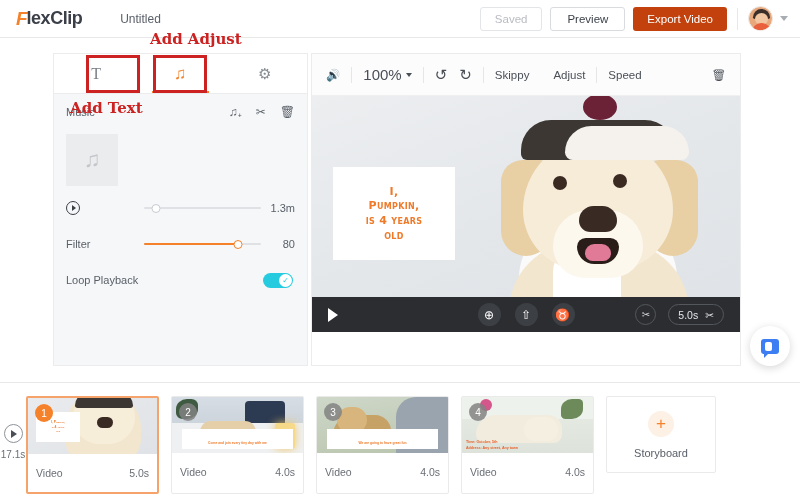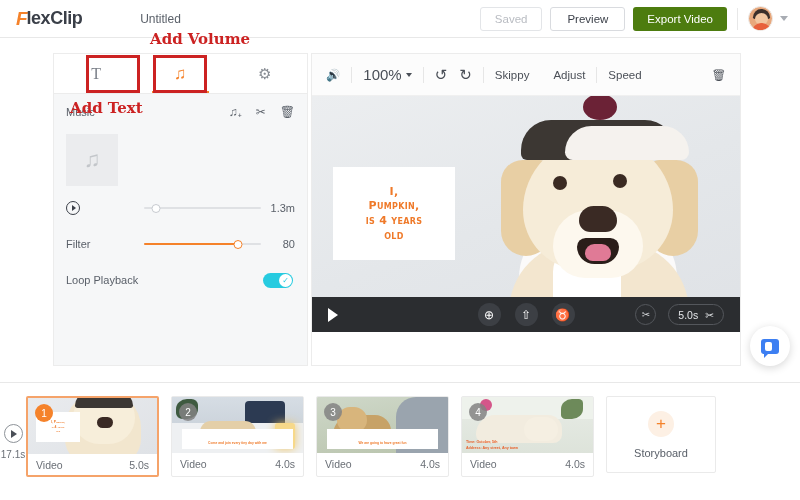--- a/index.html
+++ b/index.html
@@ -16,34 +16,34 @@
     position: absolute; left:0; top:0; width:800px; height:38px;
     background:#fff; border-bottom:1px solid #e8e8e8;
     display:flex; align-items:center;
   }
   .logo-wrap { display:flex; align-items:center; margin-left:16px; }
   .logo-f {
     font-size:19px; font-weight:bold; color:#f5822a; font-style:italic;
     letter-spacing:-1px; line-height:1;
   }
   .logo-rest { font-size:18px; font-weight:bold; color:#3a3f48; letter-spacing:-0.5px; }
-  .doc-title { margin-left:58px; font-size:12px; color:#5a6069; }
+  .doc-title { margin-left:38px; font-size:12px; color:#5a6069; }
   .topbar-right { margin-left:auto; display:flex; align-items:center; margin-right:12px; }
   .btn-saved {
     font-size:11.5px; color:#b9bcc2; background:#fff;
     border:1px solid #e3e5e8; border-radius:3px;
     padding:5px 14px; margin-right:8px;
   }
   .btn-preview {
     font-size:11.5px; color:#3a3f48; background:#fff;
     border:1px solid #d9dbdf; border-radius:3px;
     padding:5px 16px; margin-right:8px;
   }
   .btn-export {
-    font-size:11.5px; color:#fff; background:#4d7c0f;
+    font-size:11.5px; color:#fff; background:#c2410c;
     border:none; border-radius:3px; padding:6px 14px;
   }
   .tb-divider { width:1px; height:22px; background:#e8e8e8; margin:0 10px; }
   .avatar-wrap { display:flex; align-items:center; }
   .avatar {
     width:25px; height:25px; border-radius:50%;
     background:#e8a87c; overflow:hidden; position:relative;
     border:1px solid #eee;
   }
   .avatar .hair { position:absolute; left:4px; top:2px; width:17px; height:10px;
@@ -276,21 +276,21 @@
   }
   .clip.sel { border:2px solid #f5a36a; }
   .clip-thumb { height:56px; position:relative; overflow:hidden; }
   .clip-badge {
     position:absolute; left:7px; top:6px; width:18px; height:18px; border-radius:50%;
     background:rgba(130,130,130,0.85); color:#fff; font-size:10px;
     display:flex; align-items:center; justify-content:center; z-index:3;
   }
   .clip-badge.active { background:#f5822a; }
   .clip-foot {
-    height:21px; display:flex; align-items:center; padding:0 8px;
+    height:38px; display:flex; align-items:center; padding:0 8px;
     font-size:10.5px; color:#6a6f76;text-align:center;
   }
   .clip-foot .dur { margin-left:auto; }
 
   .mini-card {
     position:absolute; left:8px; top:14px; width:44px; height:30px; background:#fff;
     display:flex; flex-direction:column; align-items:center; justify-content:center; z-index:2;
   }
   .mini-card span { font-size:3.4px; font-weight:bold; color:#ef7a2a; line-height:1.35;
     font-variant:small-caps; }
@@ -523,21 +523,21 @@
           <div class="pb-splitc">✂</div>
           <div class="pb-dur">
             <span>5.0s</span>
             <span>✂</span>
           </div>
         </div>
       </div>
     </div>
   </div>
 
-  <div class="annot" id="annot-music">Add Volume</div>
+  <div class="annot" id="annot-music">Add Adjust</div>
   <div class="annot" id="annot-text">Add Text</div>
   <div class="annot-box" id="box-text"></div>
   <div class="annot-box" id="box-music"></div>
 
   <div class="timeline">
     <div class="tl-left">
       <div class="tl-play">
           <i></i>
         </div>
       <div class="tl-total">17.1s</div>

